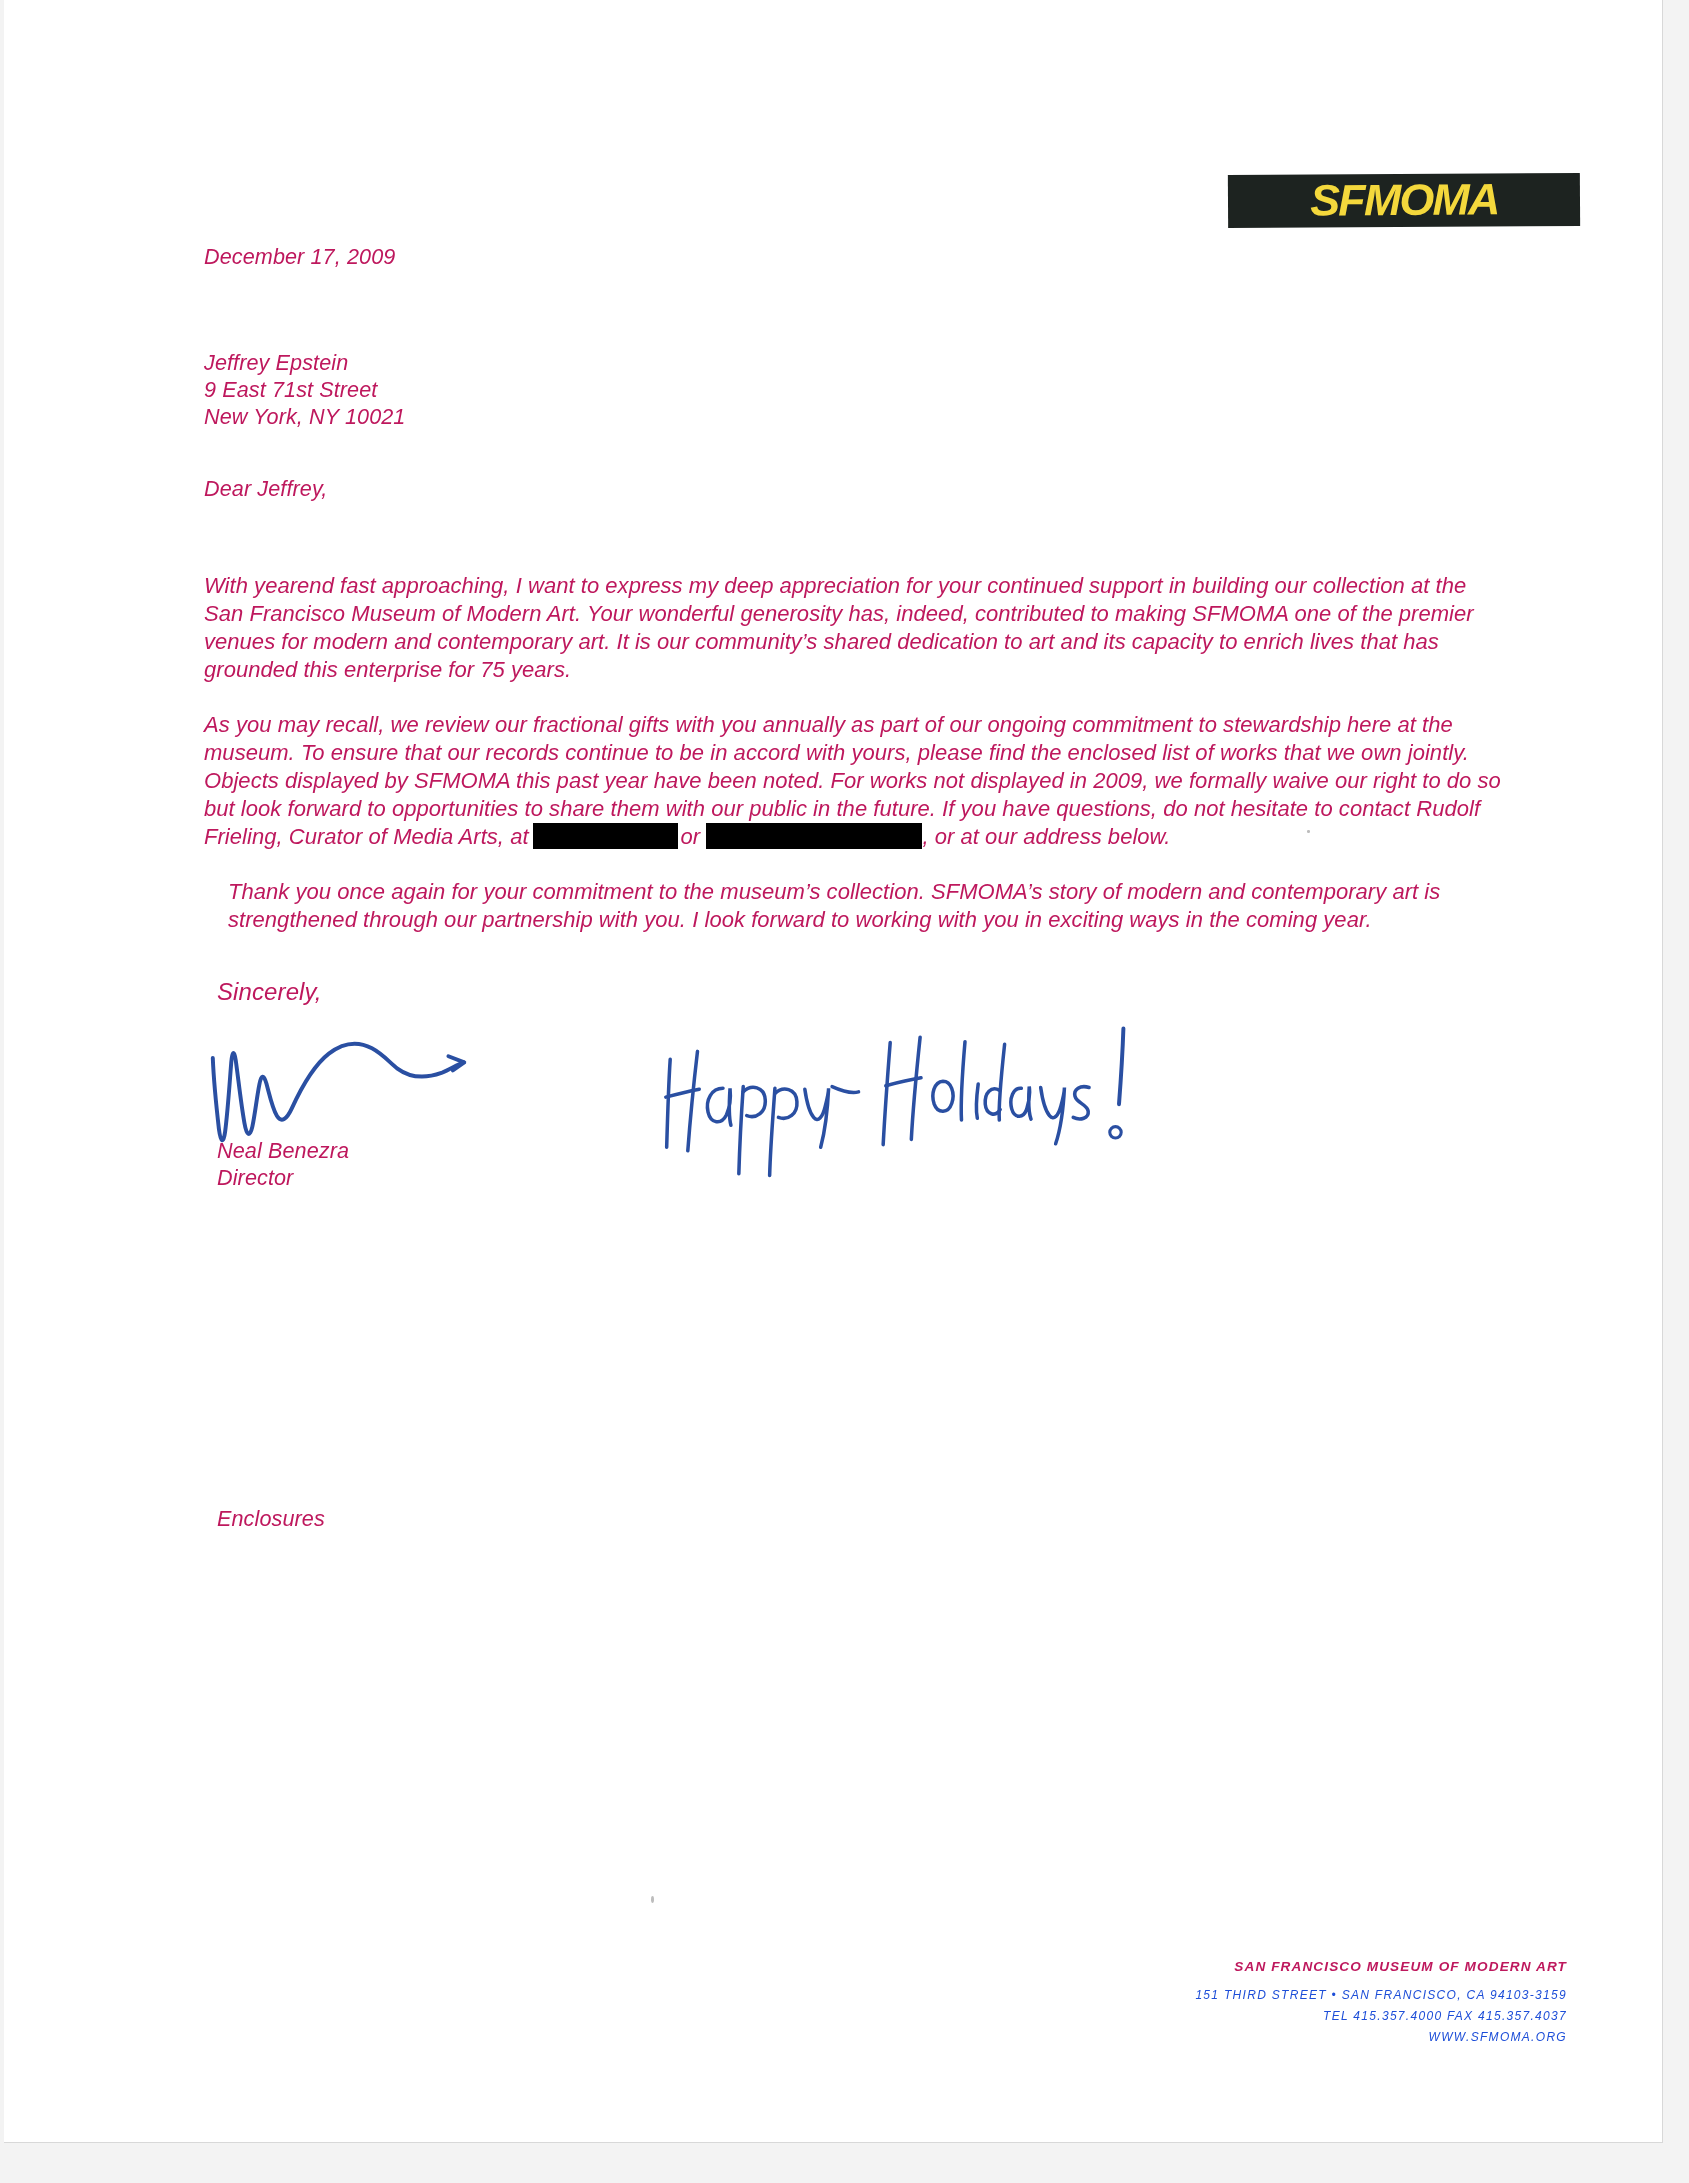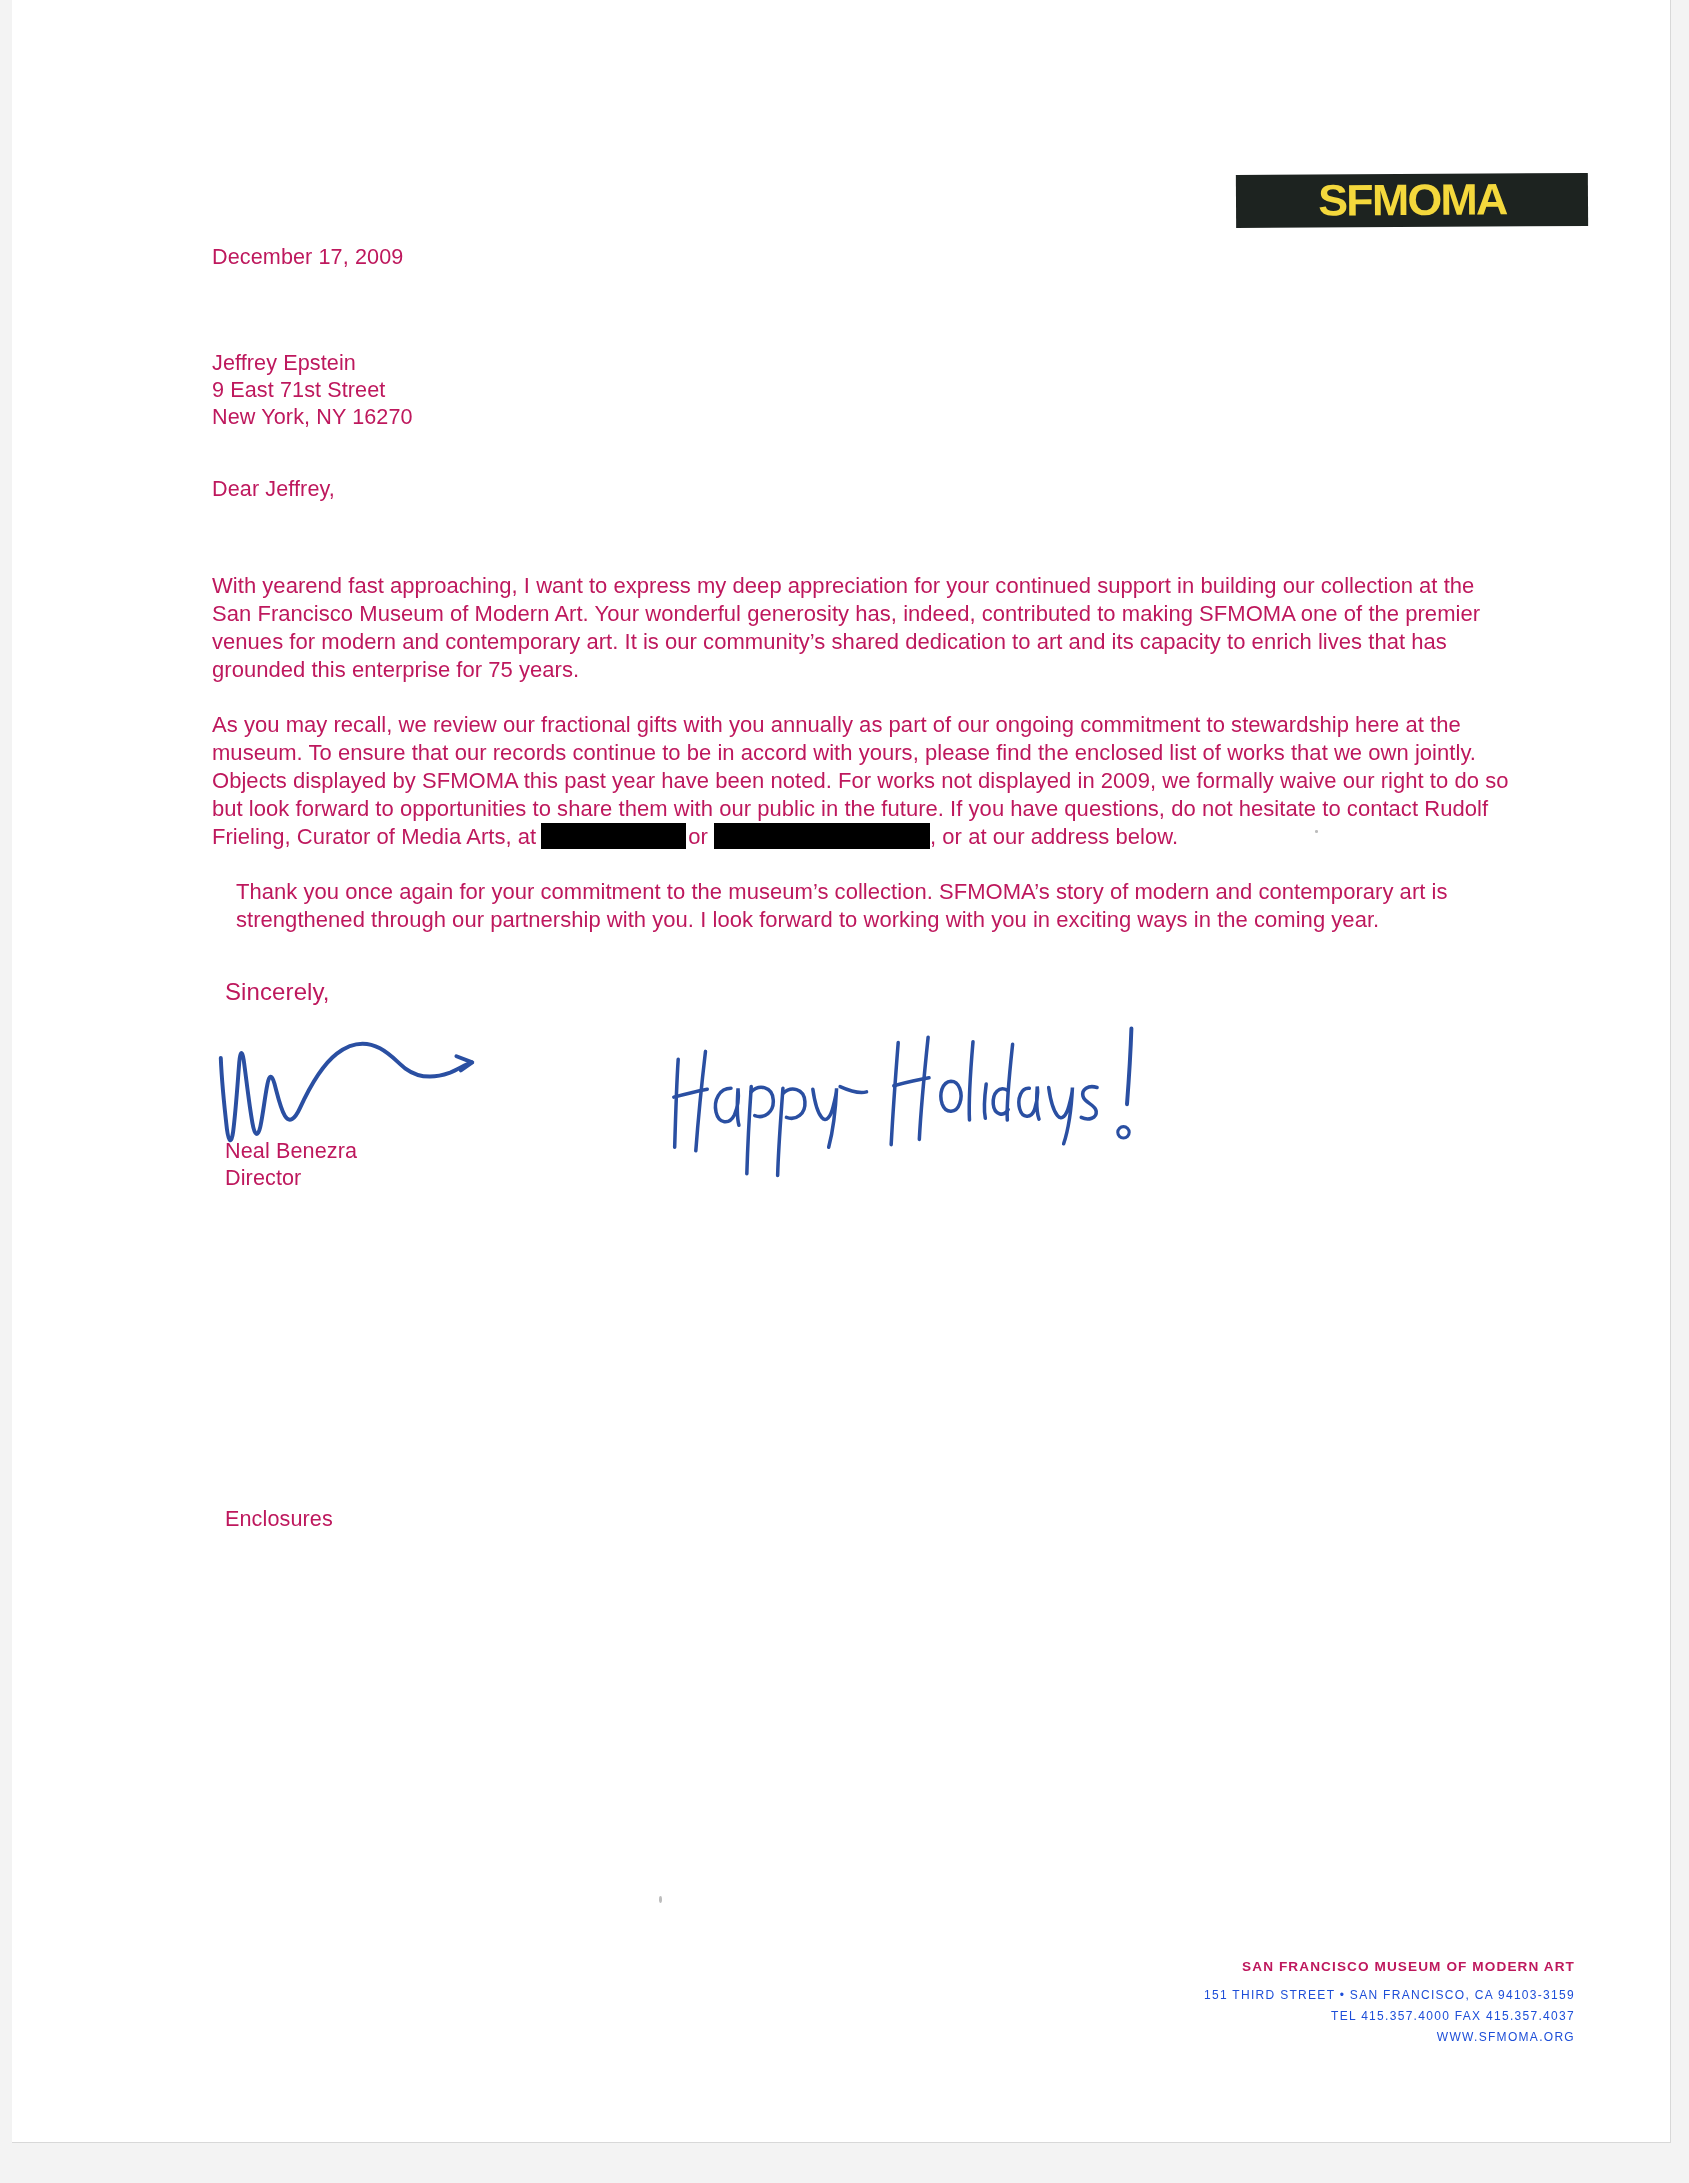--- a/index.html
+++ b/index.html
@@ -17,27 +17,28 @@
   
   .scan-canvas {
     position: relative;
     width: 1689px;
     height: 2183px;
     background: #f3f3f3;
     overflow: hidden;
   }
   .page-sheet {
     position: absolute;
-    left: 12px;
+    left: 4px;
     top: 0;
     width: 1658px;
     height: 2142px;
     background: #ffffff;
     border-right: 1.3px solid #d8d8d8;
     border-bottom: 1.3px solid #d8d8d8;
+    font-style: italic;
   }
   .page-inner {
     position: absolute;
     left: 0; top: 0;
     width: 1658px;
     height: 2142px;
   }
 
   
   .logo-block {
@@ -195,21 +196,21 @@
         <span class="logo-text">SFMOMA</span>
       </div>
 
       <div class="letter">
 
         <div class="date-line">December 17, 2009</div>
 
         <div class="addr-block">
           <div>Jeffrey Epstein</div>
           <div>9 East 71st Street</div>
-          <div>New York, NY 16270</div>
+          <div>New York, NY 10021</div>
         </div>
 
         <div class="salutation">Dear Jeffrey,</div>
 
         <p class="body-para p1">With yearend fast approaching, I want to express my deep appreciation for your continued support in building our collection at the San Francisco Museum of Modern Art. Your wonderful generosity has, indeed, contributed to making SFMOMA one of the premier venues for modern and contemporary art. It is our community’s shared dedication to art and its capacity to enrich lives that has grounded this enterprise for 75 years.</p>
 
         <p class="body-para p2"><span>As you may recall, we review our fractional gifts with you annually as part of our ongoing commitment to stewardship here at the museum. To ensure that our records continue to be in accord with yours, please find the enclosed list of works that we own jointly. Objects displayed by SFMOMA this past year have been noted. For works not displayed in 2009, we formally waive our right to do so but look forward to opportunities to share them with our public in the future. If you have questions, do not hesitate to contact Rudolf Frieling, Curator of Media Arts, at</span><span class="redact r1"></span><span>or</span><span class="redact r2"></span><span>, or at our address below.</span></p>
 
         <p class="body-para p3">Thank you once again for your commitment to the museum’s collection. SFMOMA’s story of modern and contemporary art is strengthened through our partnership with you. I look forward to working with you in exciting ways in the coming year.</p>
 

